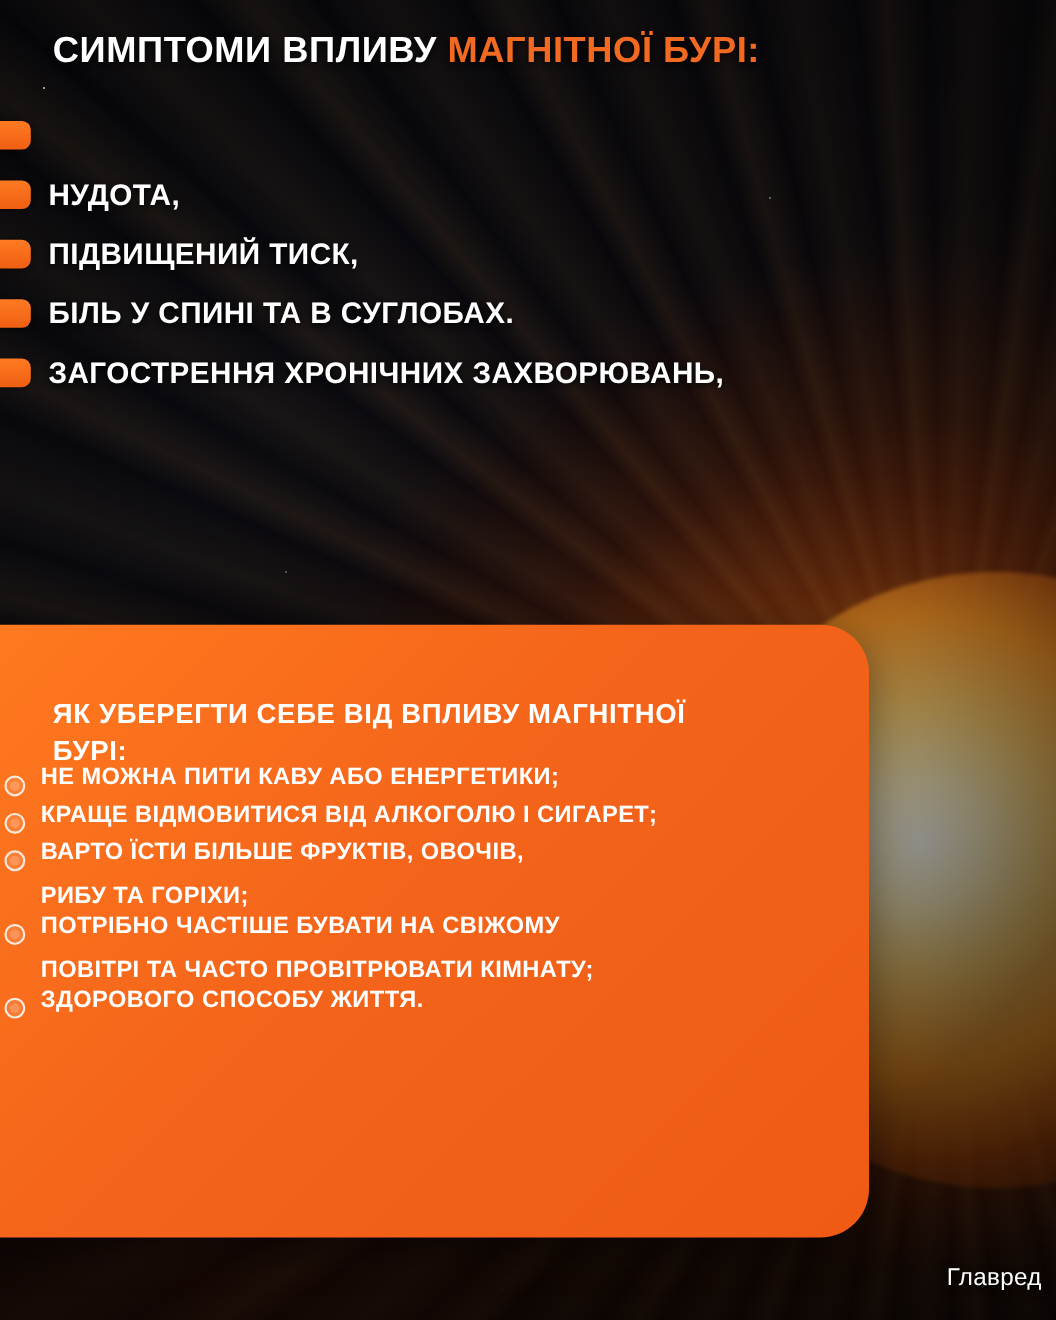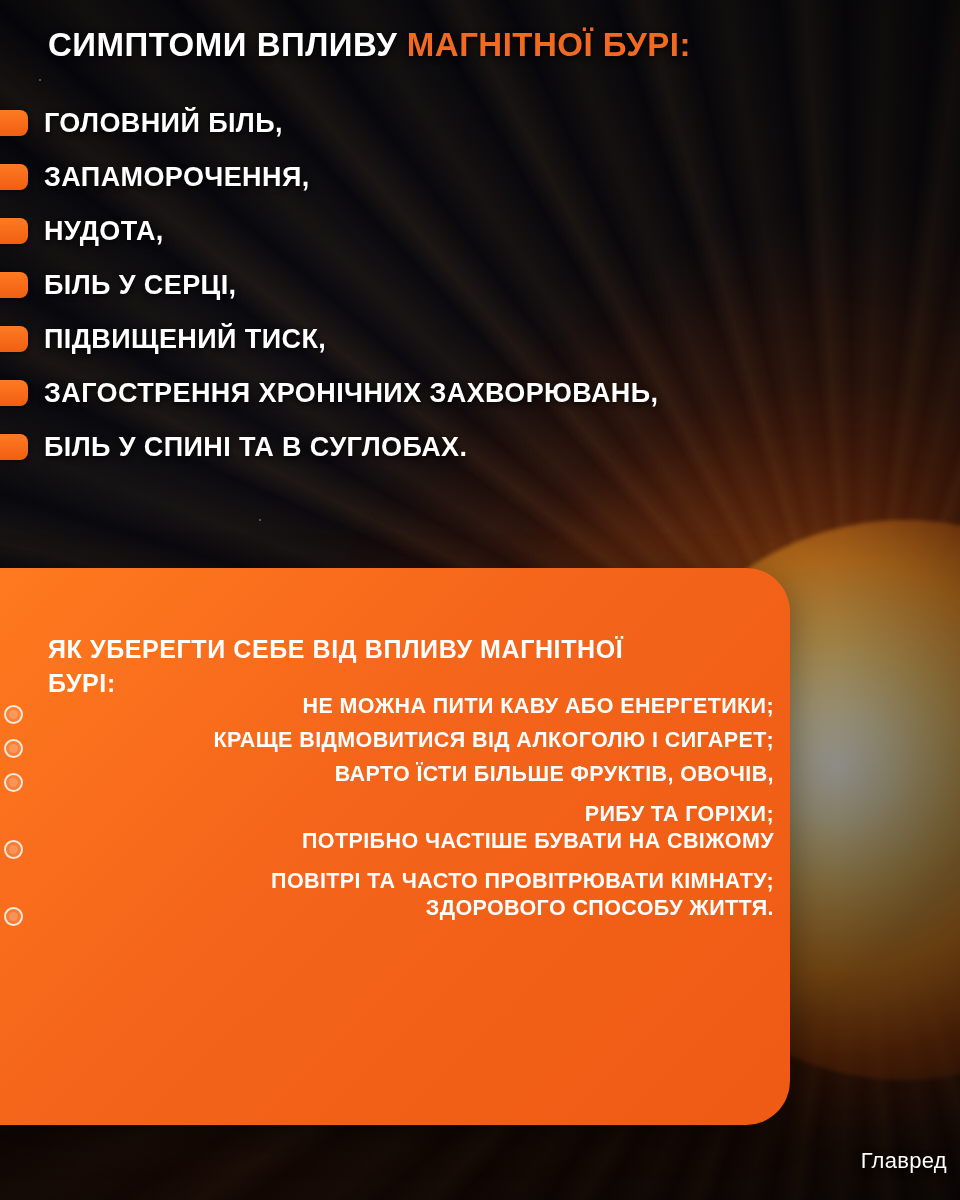--- a/index.html
+++ b/index.html
@@ -204,21 +204,20 @@
   }
   .advice-line {
     font-size: 21.5px;
     font-weight: bold;
     color: #ffffff;
     text-transform: uppercase;
     letter-spacing: 0.4px;
     line-height: 1.0;
     margin-bottom: 18px;
     white-space: nowrap;
-    text-align: right;
   }
   .advice-line:last-child { margin-bottom: 0; }
 
   .watermark {
     position: absolute;
     right: 28px;
     bottom: 26px;
     font-size: 22px;
     font-weight: normal;
     color: #ffffff;
@@ -240,45 +239,36 @@
 
   <div class="content">
 
     <div class="headline">
       <span>СИМПТОМИ ВПЛИВУ </span><span class="accent">МАГНІТНОЇ БУРІ:</span>
     </div>
 
     <div class="symptoms">
       <div class="symptom-row">
         <div class="bullet-tab"></div>
-        <div class="symptom-text">ГОЛОВНИЙ БІЛЬ,</div>
-      </div>
-      <div class="symptom-row">
-        <div class="bullet-tab"></div>
-        <div class="symptom-text">ЗАПАМОРОЧЕННЯ,</div>
       </div>
       <div class="symptom-row">
         <div class="bullet-tab"></div>
         <div class="symptom-text">НУДОТА,</div>
       </div>
       <div class="symptom-row">
         <div class="bullet-tab"></div>
-        <div class="symptom-text">БІЛЬ У СЕРЦІ,</div>
-      </div>
-      <div class="symptom-row">
-        <div class="bullet-tab"></div>
         <div class="symptom-text">ПІДВИЩЕНИЙ ТИСК,</div>
       </div>
       <div class="symptom-row">
         <div class="bullet-tab"></div>
+        <div class="symptom-text">БІЛЬ У СПИНІ ТА В СУГЛОБАХ.</div>
+      </div>
+      <div class="symptom-row">
+        <div class="bullet-tab"></div>
         <div class="symptom-text">ЗАГОСТРЕННЯ ХРОНІЧНИХ ЗАХВОРЮВАНЬ,</div>
-      </div>
-      <div class="symptom-row">
-        <div class="bullet-tab"></div>
-        <div class="symptom-text">БІЛЬ У СПИНІ ТА В СУГЛОБАХ.</div>
       </div>
     </div>
 
     <div class="advice-panel">
       <div class="advice-title">ЯК УБЕРЕГТИ СЕБЕ ВІД ВПЛИВУ МАГНІТНОЇ БУРІ:</div>
 
       <div class="advice-list">
 
         <div class="advice-item">
           <span class="ring-icon"></span>

